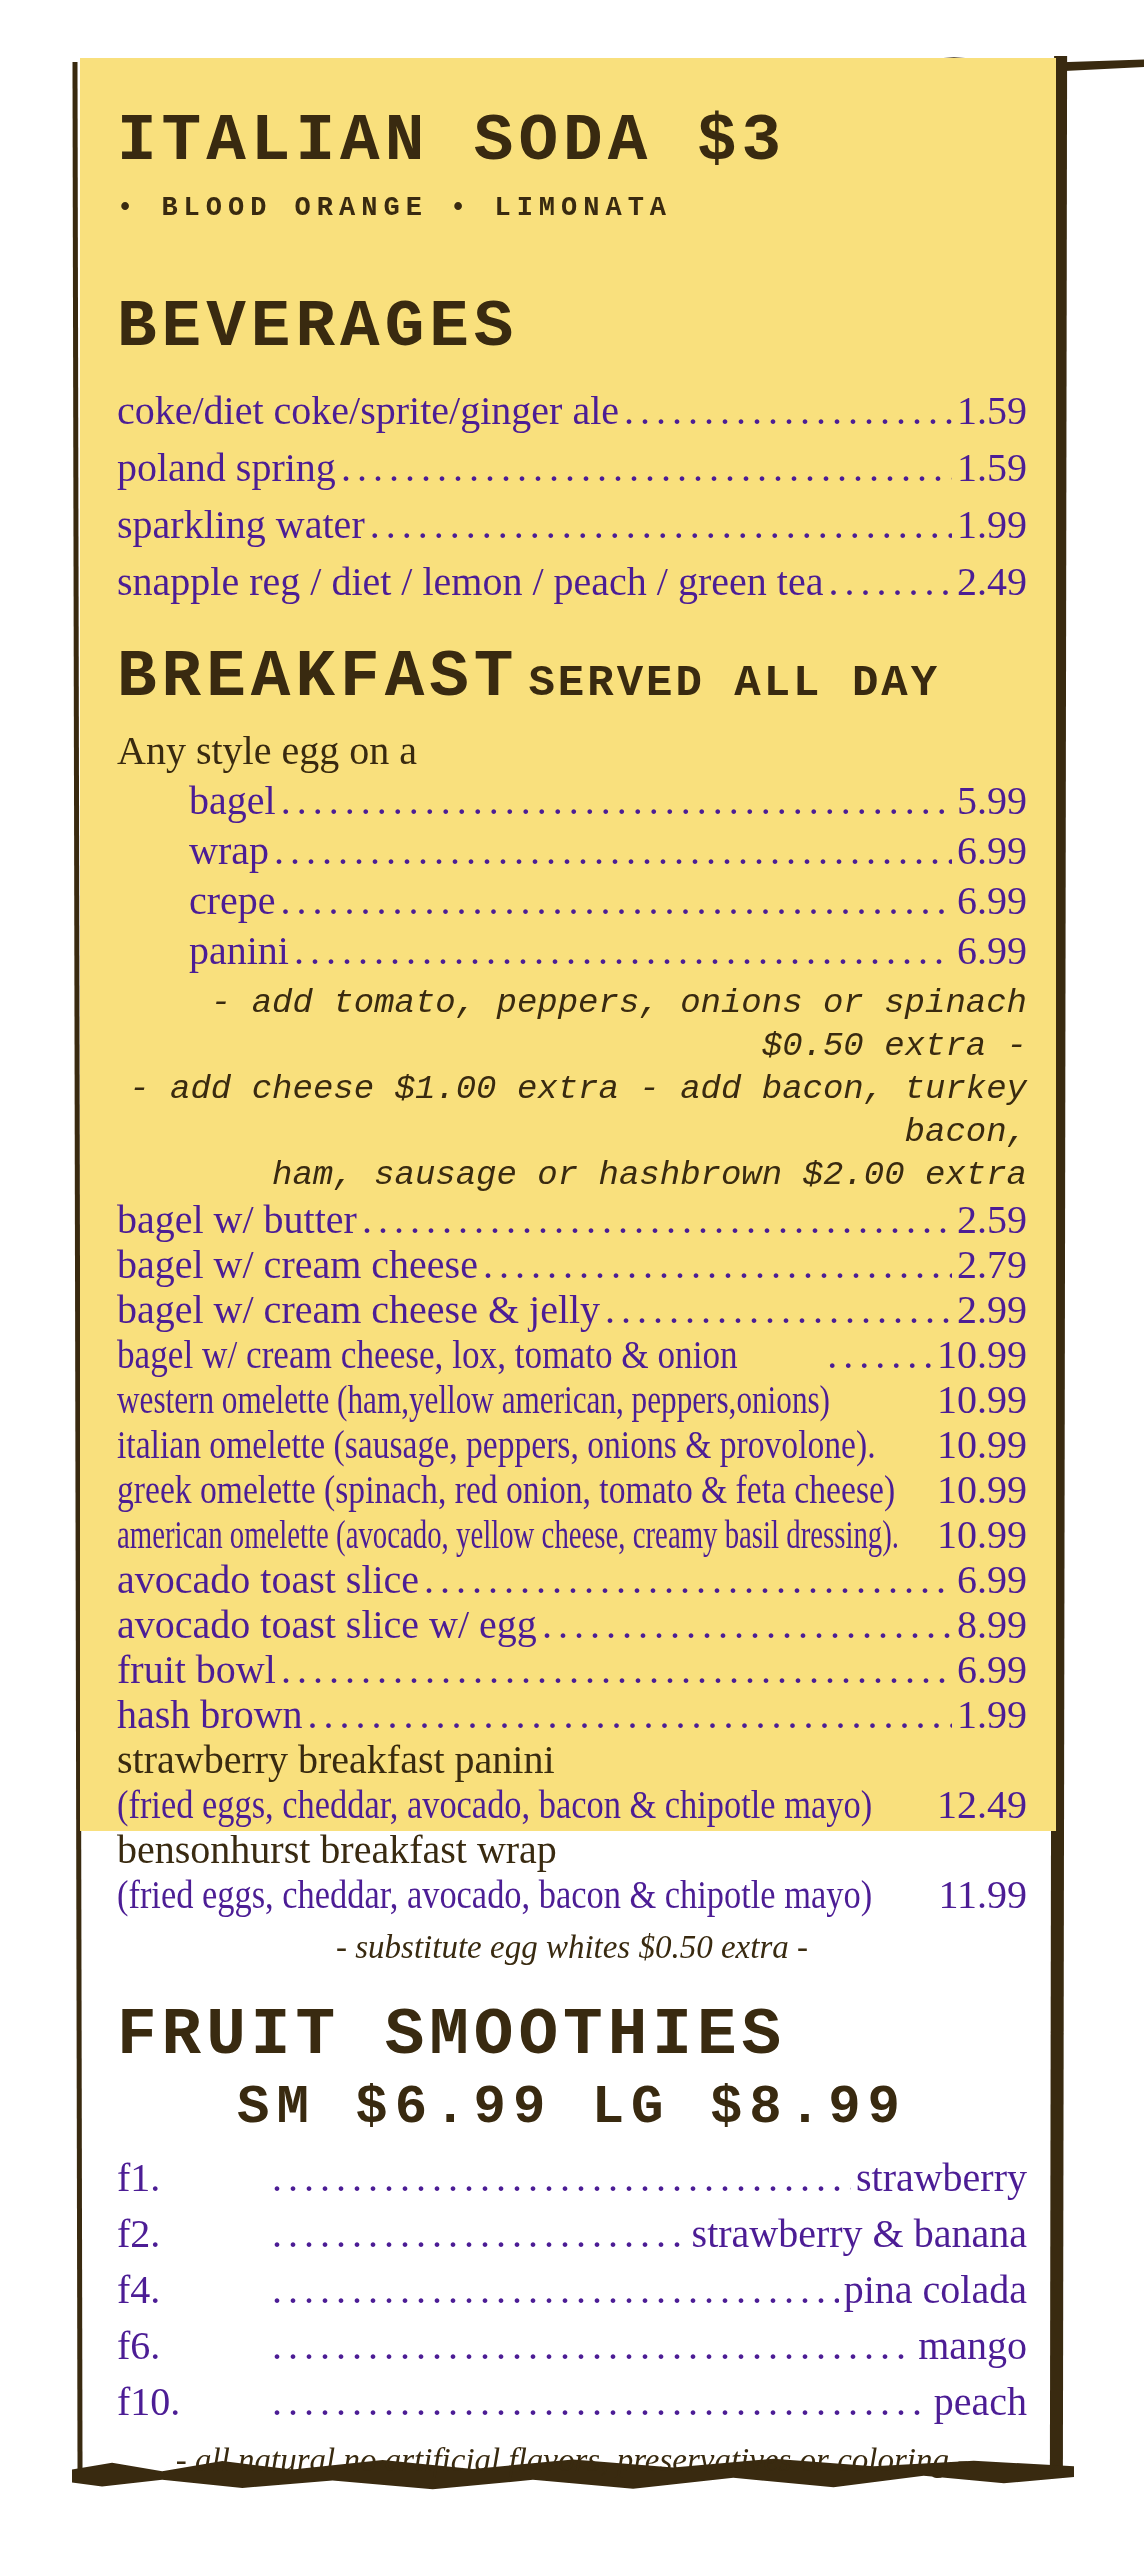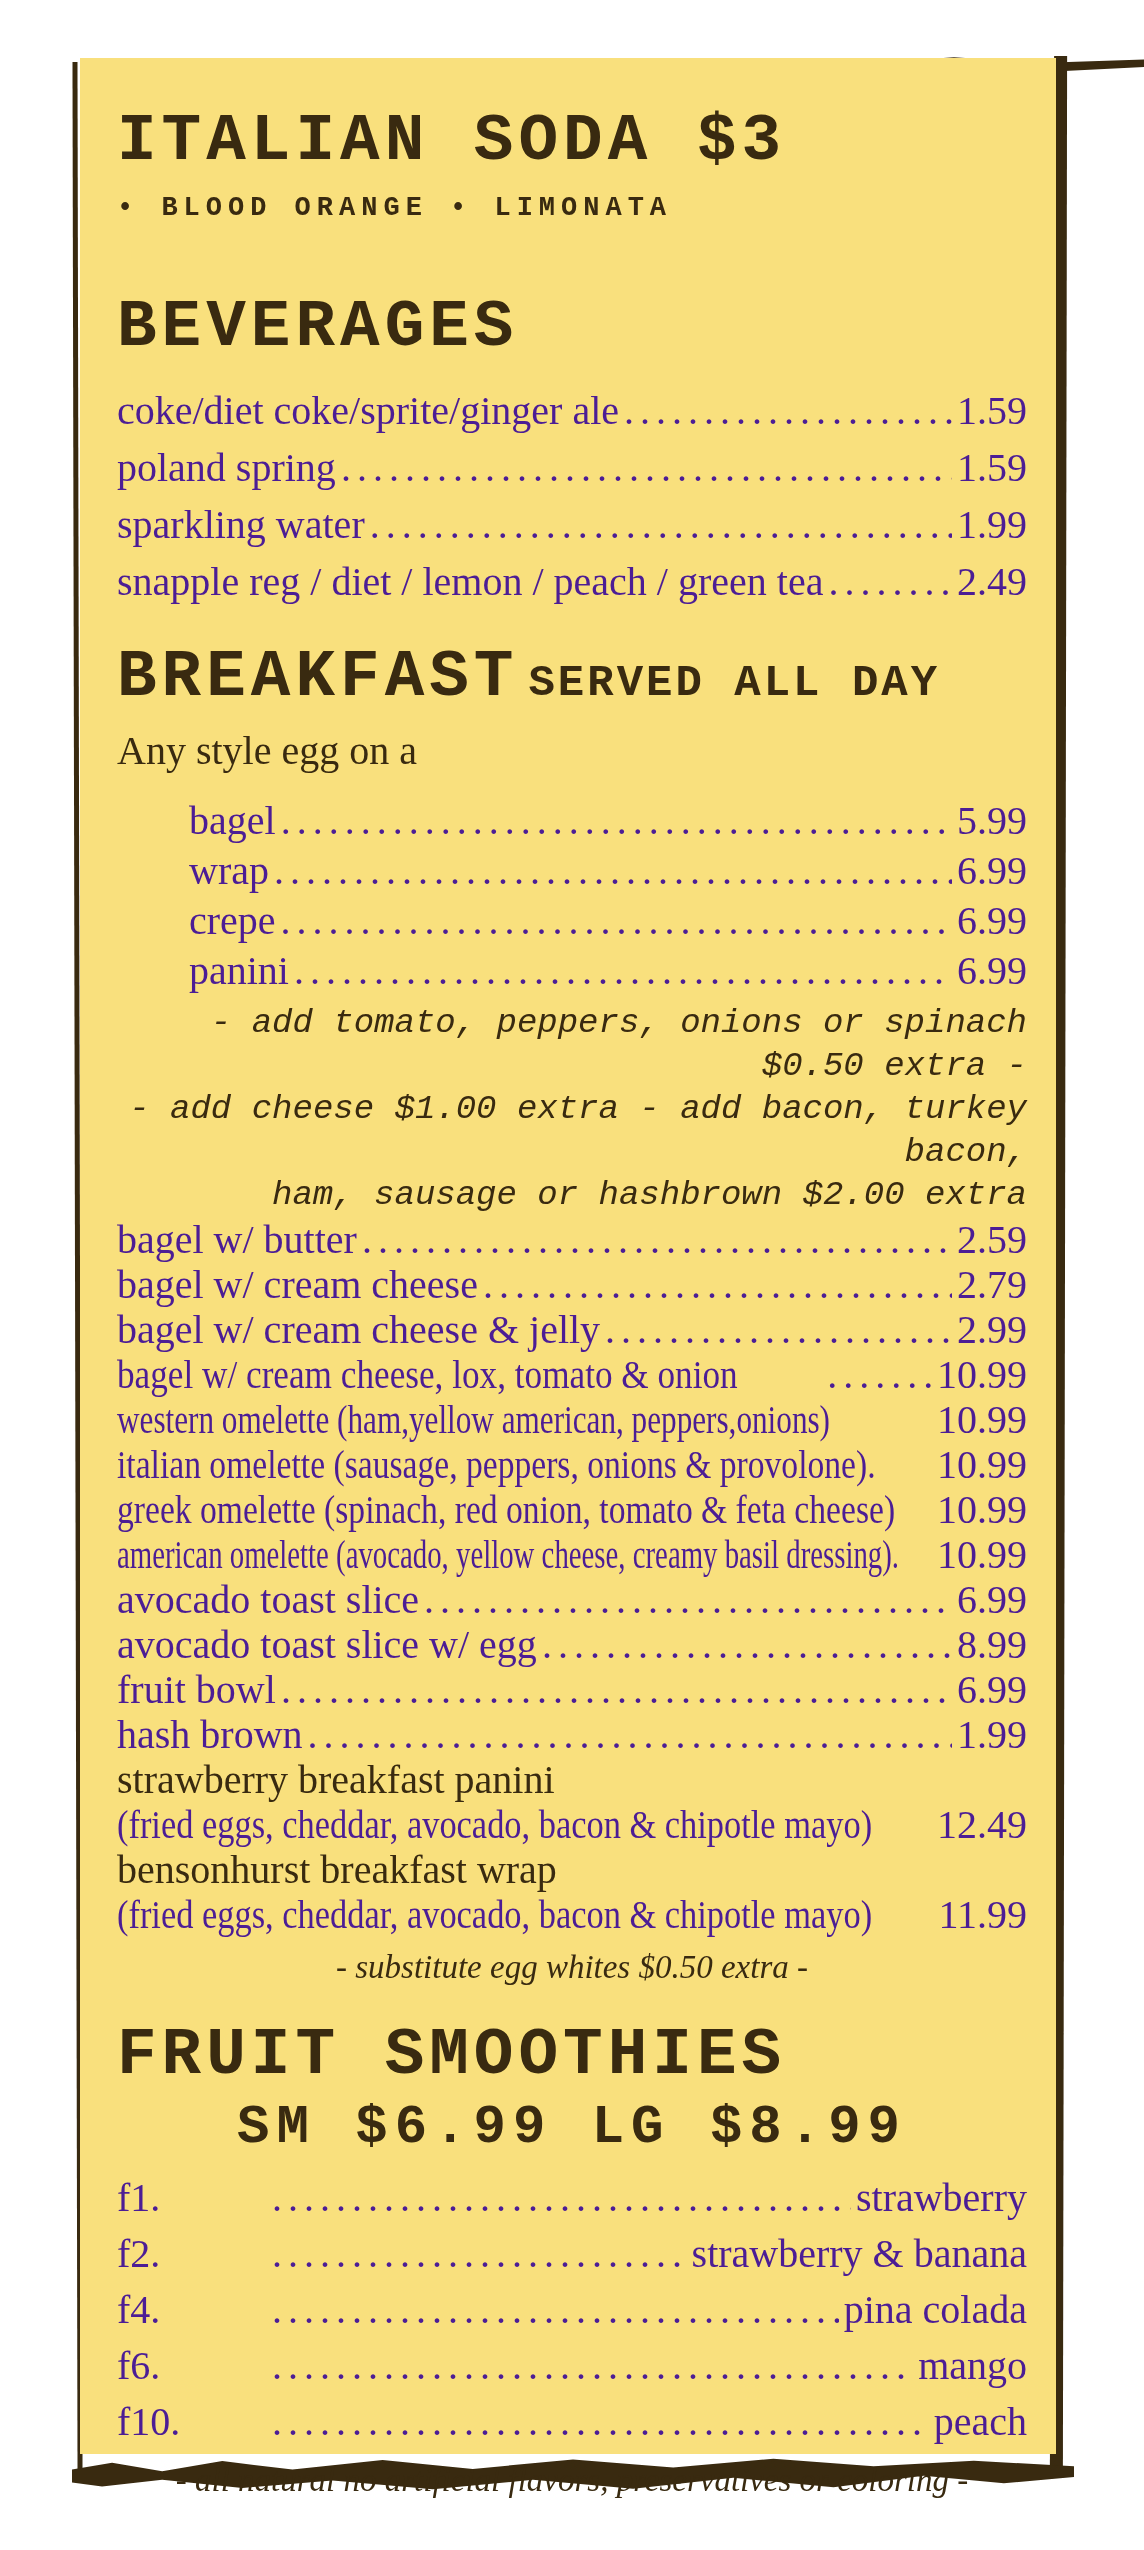--- a/index.html
+++ b/index.html
@@ -1,21 +1,21 @@
 <!DOCTYPE html>
 <html><head>
 <meta charset="utf-8">
 <style>
   html,body{margin:0;padding:0;}
   body{width:1144px;height:2550px;background:#ffffff;font-family:"Liberation Serif",serif;}
   .page{position:relative;width:1144px;height:2550px;background:#ffffff;overflow:hidden;}
 
   
   .card{
-    position:absolute;left:80px;top:58px;width:976px;height:2396px;
+    position:absolute;left:80px;top:58px;width:976px;height:1773px;
     background:#F9E07D;box-sizing:border-box;
     padding:50px 29px 0 37px;color:#392A10;
   }
 
   
   .border-left{position:absolute;left:75px;top:62px;width:5px;height:2408px;background:#392A10;transform:rotate(-0.12deg);}
   .border-right{position:absolute;left:1052px;top:56px;width:13px;height:2420px;background:#392A10;transform:rotate(0.1deg);}
   .brush-top{
     position:absolute;left:88px;top:54px;width:1056px;height:28px;background:#392A10;
     clip-path:polygon(0 55%,2% 35%,6% 60%,10% 30%,16% 55%,22% 28%,30% 48%,40% 18%,52% 42%,62% 15%,72% 38%,82% 12%,90% 32%,100% 20%,100% 46%,92% 62%,84% 88%,74% 60%,64% 92%,54% 66%,44% 96%,34% 70%,26% 98%,18% 72%,12% 95%,6% 78%,0 88%);
@@ -53,21 +53,21 @@
   .nw .name{display:inline-block;transform-origin:left 80%;}
   .cx88{transform:scaleX(.88);} .cx86{transform:scaleX(.86);} .cx84{transform:scaleX(.84);}
   .cx78{transform:scaleX(.78);} .cx72{transform:scaleX(.72);}
   .dots{flex:1 1 0;min-width:0;overflow:hidden;white-space:nowrap;margin:0 5px;}
   .dots::after{
     content:"..........................................................................................................................................................";
     letter-spacing:6px;
   }
   .list.bev{margin-top:20px;} .list.bev .row{line-height:57px;}
   .intro{font-size:40px;line-height:50px;margin-top:14px;}
-  .list.egg{margin-left:72px;margin-top:20px;} .list.egg .row{line-height:50px;}
+  .list.egg{margin-left:72px;margin-top:0;} .list.egg .row{line-height:50px;}
   .notes{margin-top:6px;text-align:right;font-style:italic;font-size:34px;line-height:43px;font-family:Liberation Mono, monospace;}
   .list.main{margin-top:0;} .list.main .row{line-height:45px;}
   .combo-name{font-size:40px;line-height:45px;white-space:nowrap;}
   .combo .row{line-height:45px;}
   .note-c{text-align:center;font-style:italic;font-size:33px;line-height:45px;margin-top:8px;}
   .list.smoothies{margin-top:12px;} .list.smoothies .row{line-height:56px;}
   .code{flex:0 0 150px;}
 </style>
 </head>
 <body>

